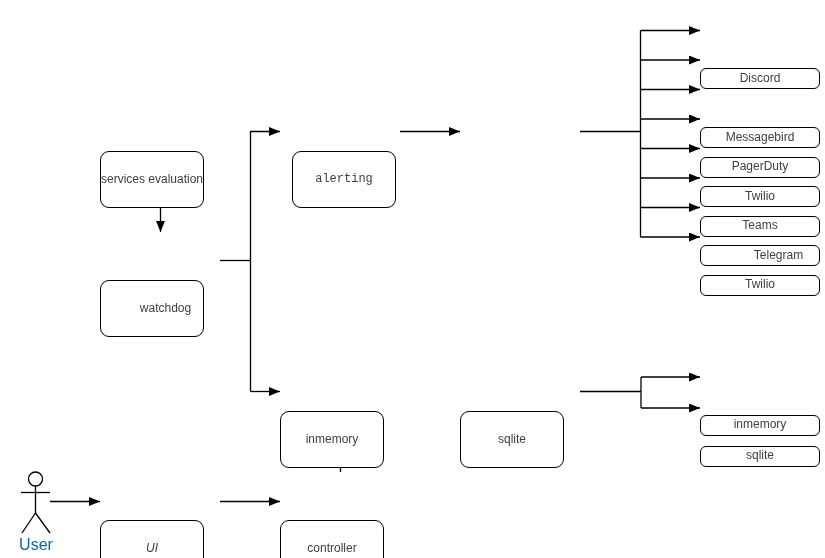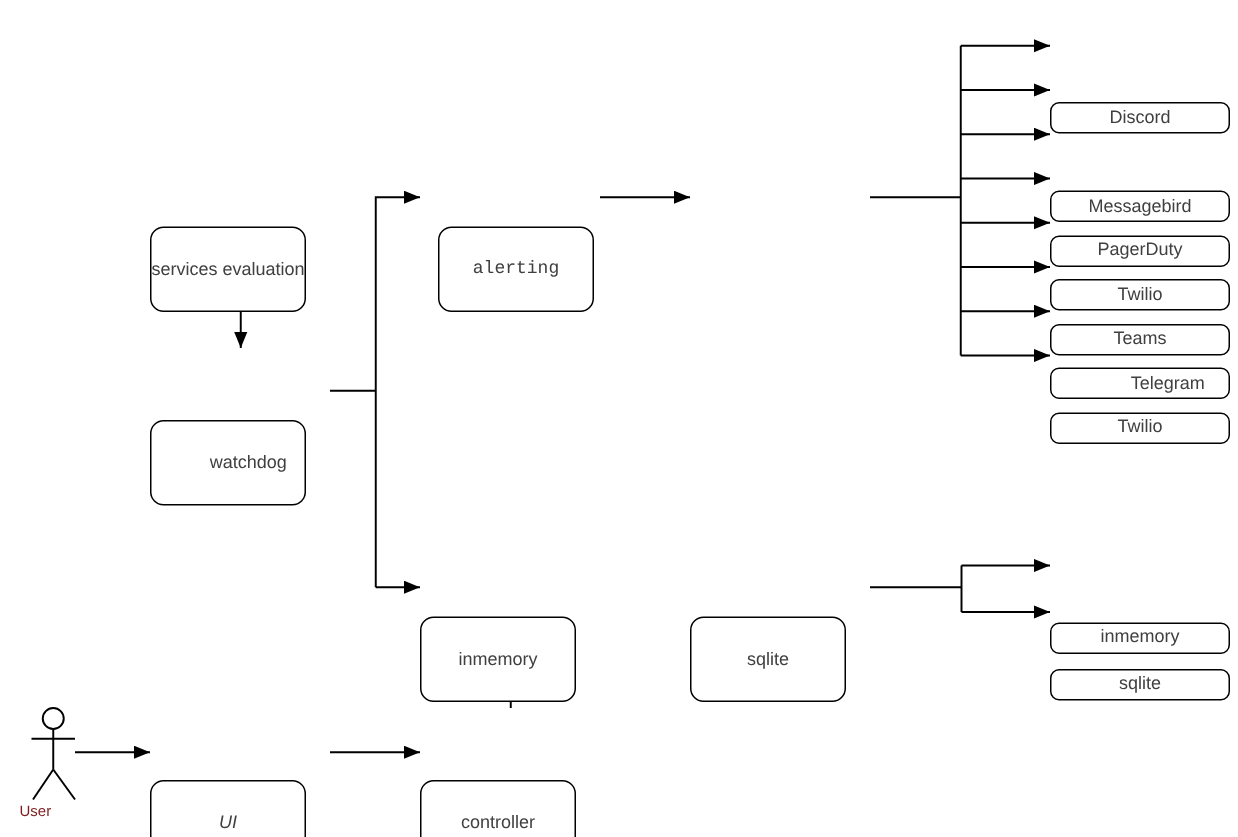--- a/index.html
+++ b/index.html
@@ -43,22 +43,23 @@
     height: 57px;
   }
   .node.small {
     width: 120px;
     height: 21px;
     border-width: 1px;
     border-radius: 6px;
   }
   .actor-label {
     position: absolute;
-    font-size: 10px;
-    color: #7f1d1d;
+    font-size: 16px;
+    color: #0369a1;
+    text-align: center;
   }
 </style>
 </head>
 <body>
 
 <div class="canvas">
 
   <svg class="connector-layer" width="825" height="558" viewBox="0 0 825 558" xmlns="http://www.w3.org/2000/svg">
     <defs>
       <marker id="arrow" markerUnits="userSpaceOnUse" markerWidth="12" markerHeight="9" refX="11" refY="4.5" orient="auto-start-reverse">

